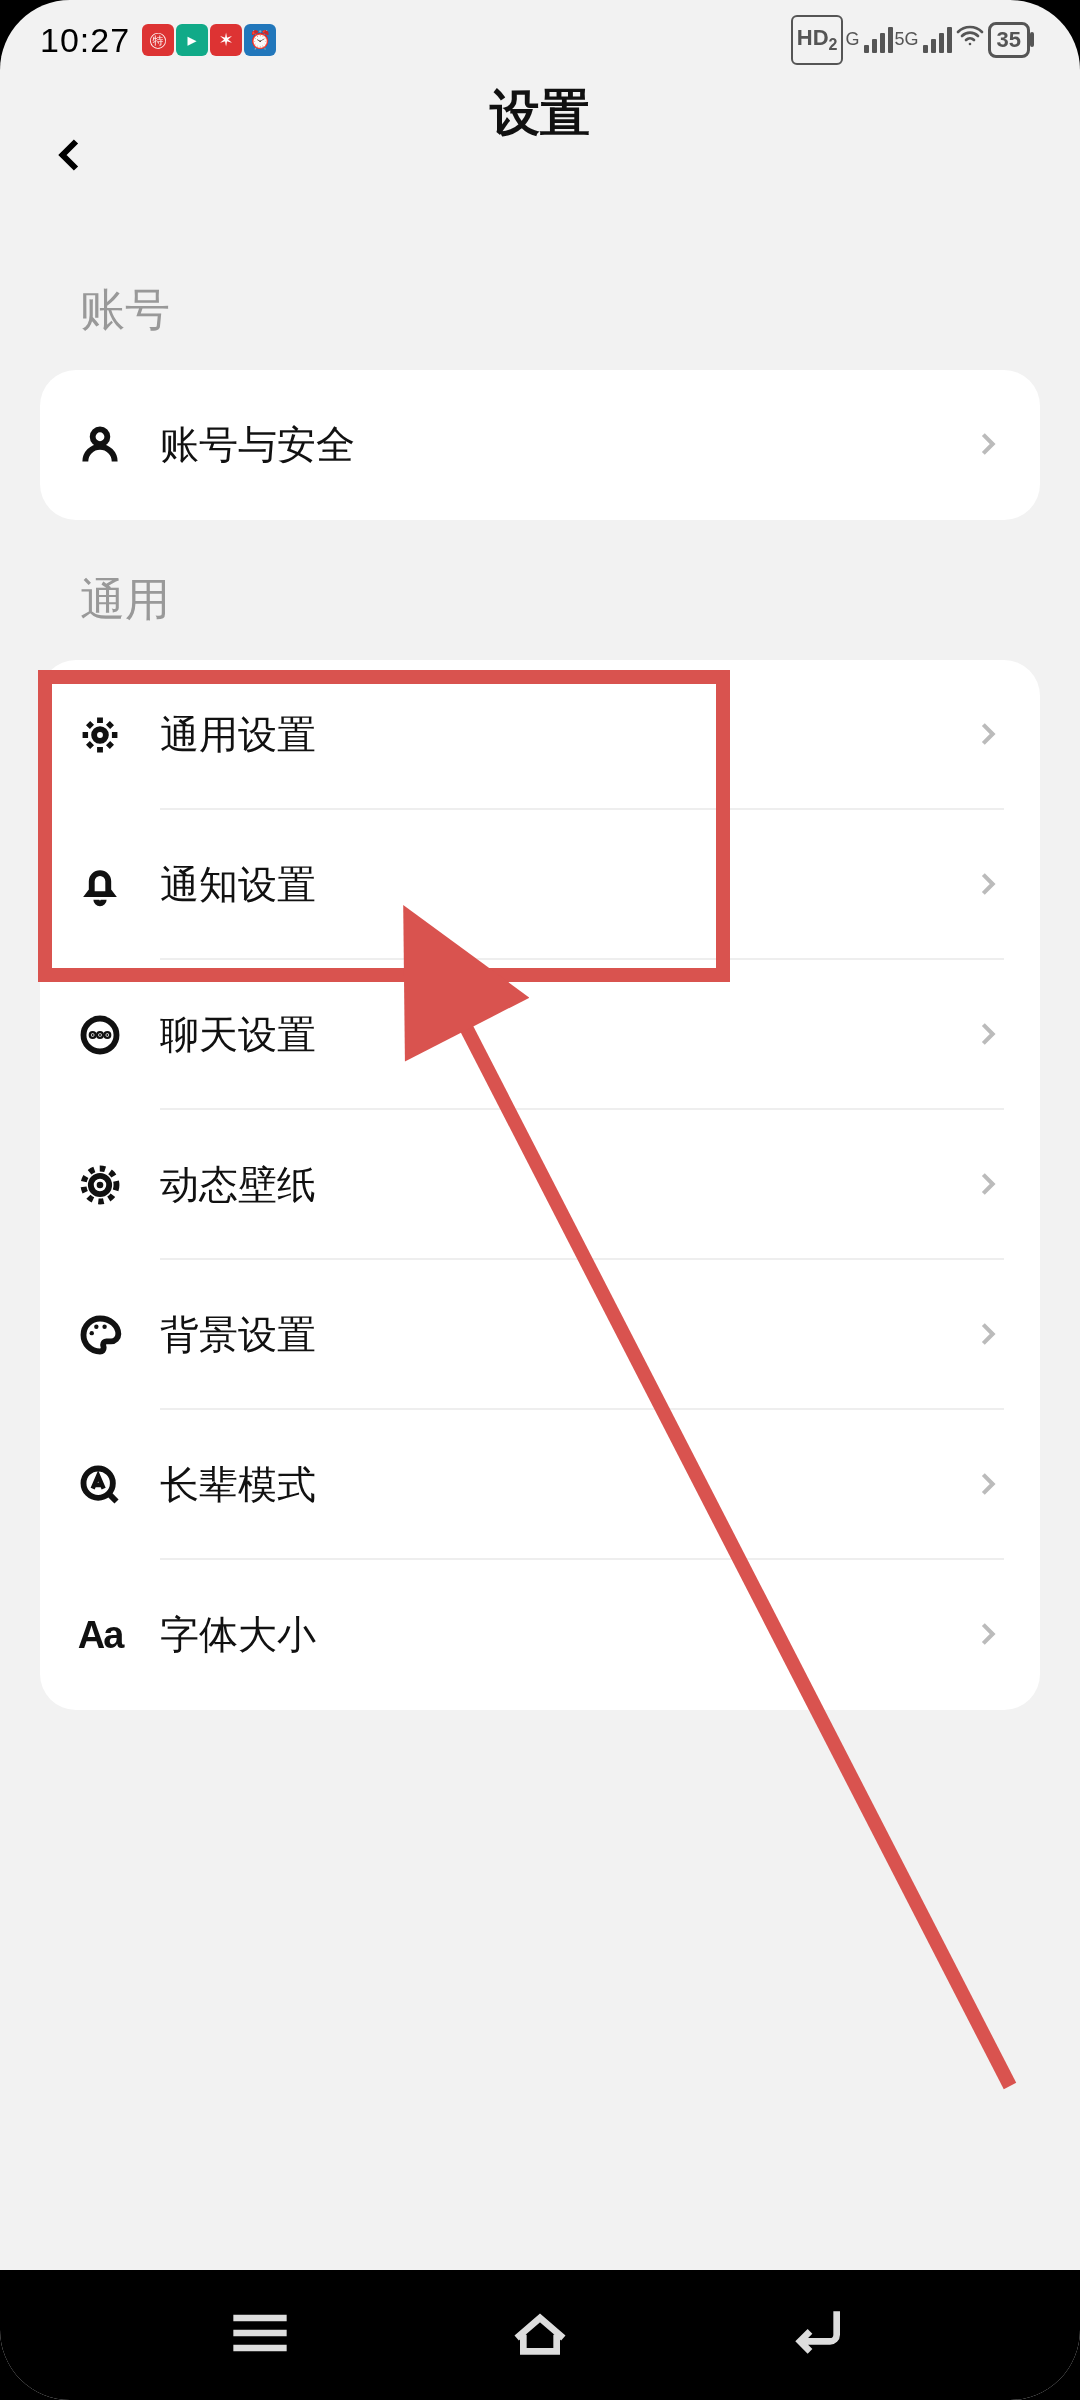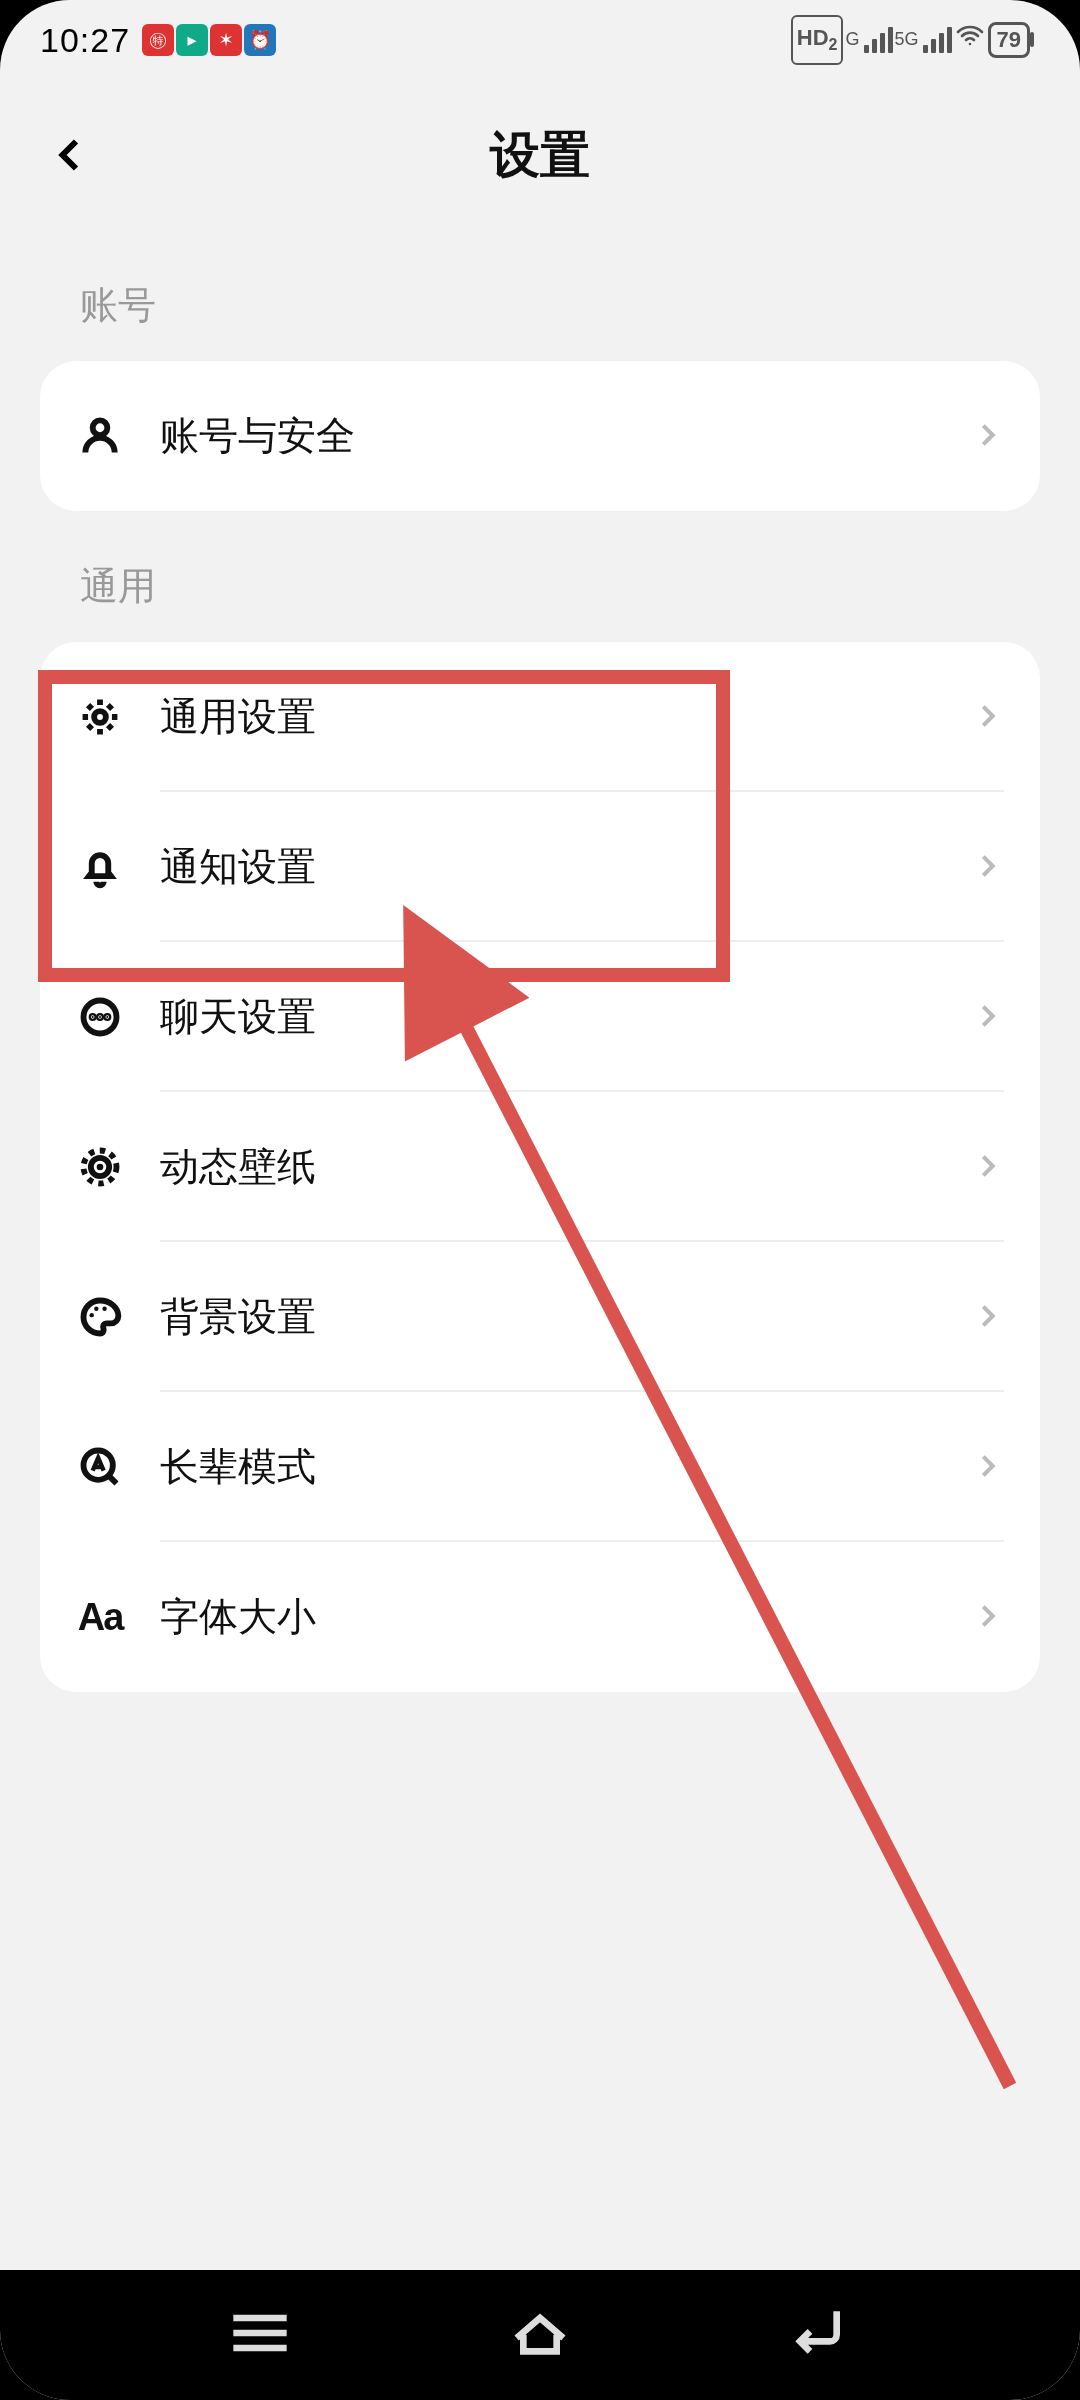--- a/index.html
+++ b/index.html
@@ -37,33 +37,33 @@
     .sig i{ width:5px; background:#555; border-radius:1px; }
     .sig i:nth-child(1){height:8px}.sig i:nth-child(2){height:14px}.sig i:nth-child(3){height:20px}.sig i:nth-child(4){height:26px}
     .netlbl{font-size:18px;color:#555;margin-right:2px;font-weight:500;}
     .wifi svg{width:32px;height:32px;}
     .battery { border:3px solid #555; border-radius:8px; padding:2px 6px; font-size:22px; font-weight:600; color:#555; position:relative;}
     .battery::after{content:"";position:absolute;right:-7px;top:25%;width:4px;height:50%;background:#555;border-radius:2px;}
 
     
     .header {
       height: 150px;
-      display: flex; align-items: center; justify-content: center;
+      display: flex; justify-content: center;
       position: relative;
     }
     .back {
       position: absolute; left: 40px; top: 50%; transform: translateY(-50%);
       width: 60px; height: 60px; display:flex; align-items:center; justify-content:center;
     }
     .back svg{width:36px;height:36px;stroke:#000;stroke-width:4;fill:none;}
     .title { font-size: 50px; font-weight: 600; color:#111; }
 
     
     .section-title{
-      font-size:38px; color:#999; font-weight:400;
+      font-size:45px; color:#999; font-weight:400;
       padding: 50px 0 30px 80px;
     }
     .card{
       background:#fff;
       border-radius:36px;
       margin: 0 40px;
       overflow:hidden;
     }
     .row{
       display:flex; align-items:center;
@@ -138,21 +138,21 @@
           <i></i>
           <i></i>
           <i></i>
           <i></i>
         </span>
       <span class="wifi">
         <svg viewBox="0 0 24 24">
             <path d="M3 9c5-5 13-5 18 0M6 12c3.3-3.3 8.7-3.3 12 0M9 15c1.7-1.7 4.3-1.7 6 0M12 18h0" stroke="#555" stroke-width="2" fill="none" stroke-linecap="round"></path>
           </svg>
       </span>
-      <span class="battery">79</span>
+      <span class="battery">35</span>
     </div>
   </div>
 
   <div class="header">
     <div class="back">
       <svg viewBox="0 0 24 24">
           <path d="M16 3 L7 12 L16 21"></path>
         </svg>
     </div>
     <div class="title">设置</div>

